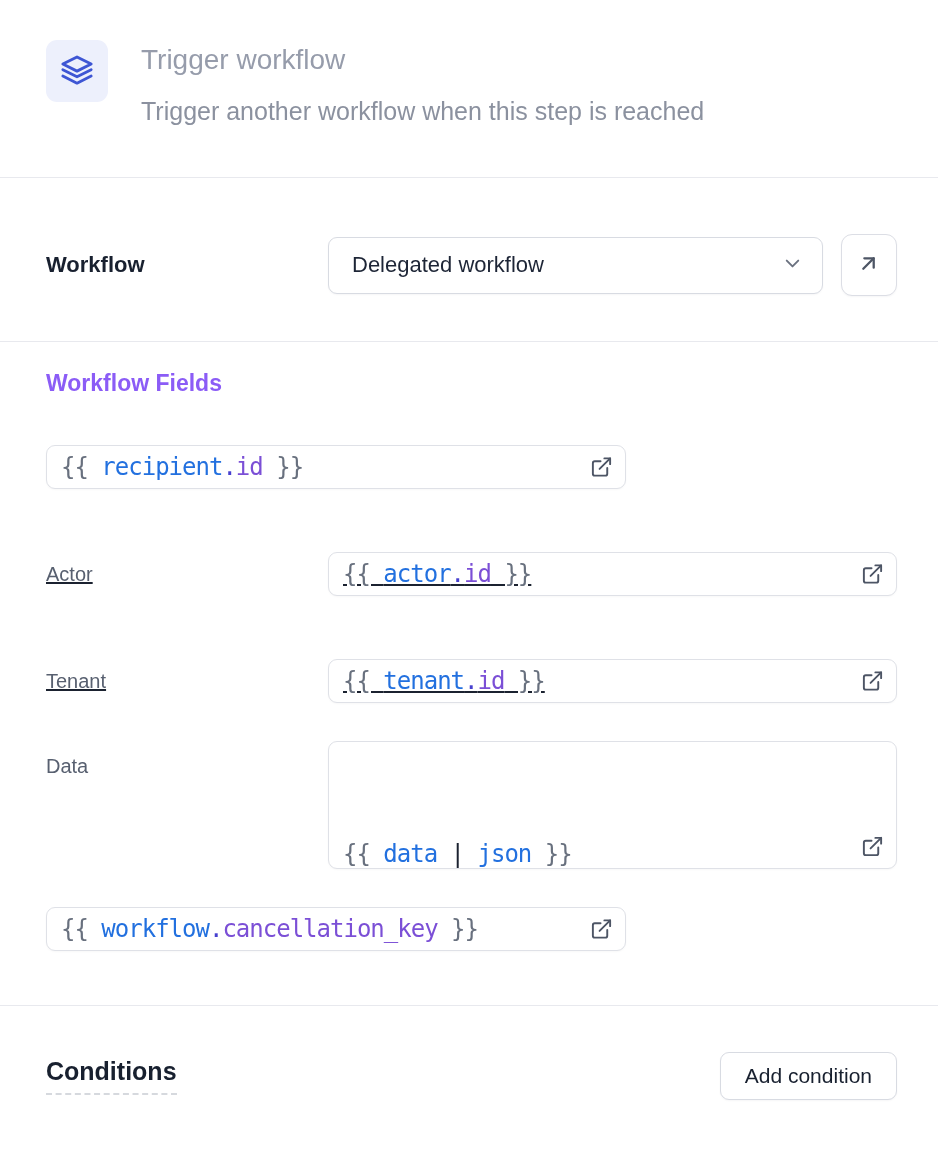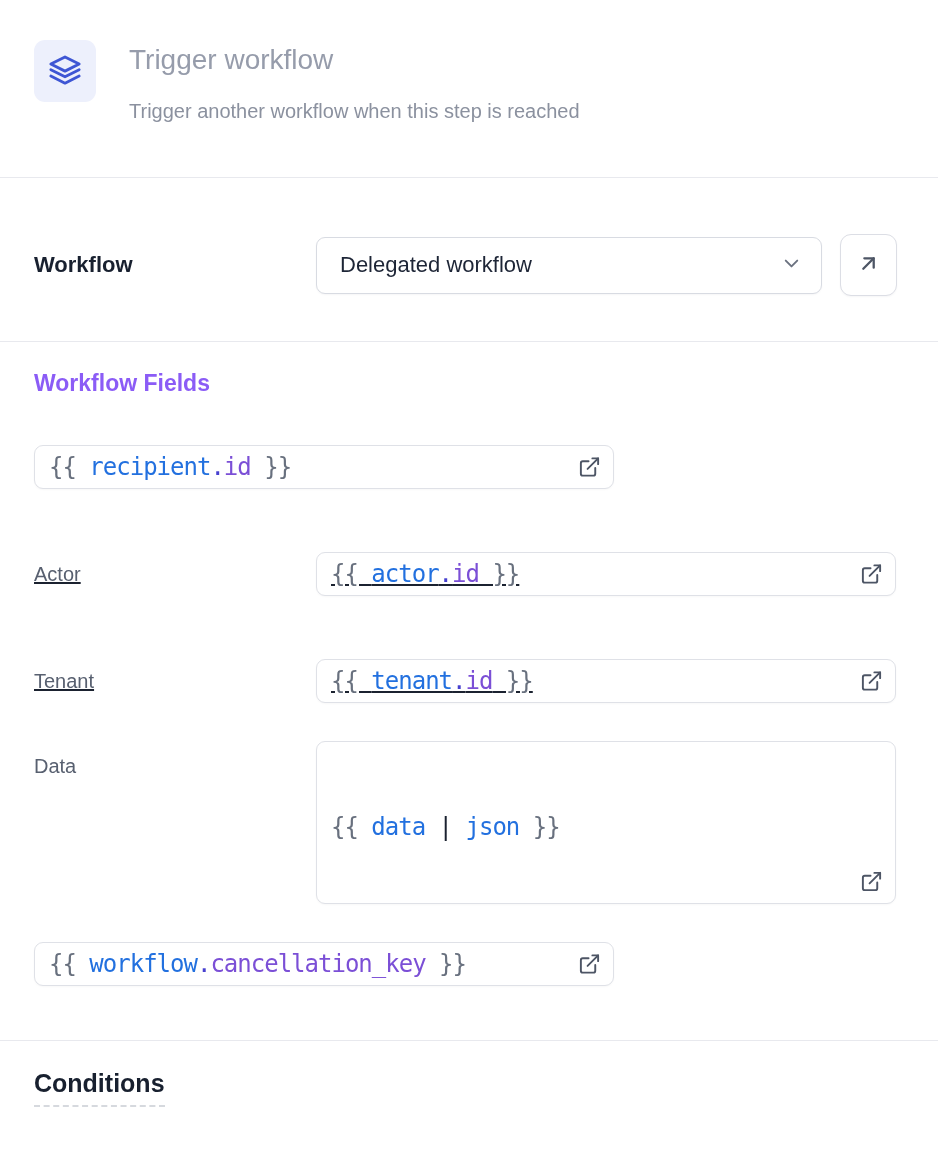--- a/index.html
+++ b/index.html
@@ -1,27 +1,27 @@
 <!DOCTYPE html>
 <html style="--icon_bg: #edf0fc; --icon_blue: #3e56d4; --code_blue: #2270df; --code_dot: #4740cf; --code_purple: #7b4fd6;"><head>
 <meta charset="utf-8">
 <style>
   * { margin:0; padding:0; box-sizing:border-box; }
   html,body { background:#fff; }
   body { font-family:"Liberation Sans","DejaVu Sans",sans-serif; color:#1b2230; }
   .page { width:938px; height:1164px; background:#fff; overflow:hidden; }
-  .pad { padding-left:34px; padding-right:41px; }
+  .pad { padding-left:46px; padding-right:41px; }
 
   
   .header { display:flex; gap:33px; padding-top:40px; align-items:flex-start; }
   .app-icon-box { width:62px; height:62px; border-radius:11px; background:var(--icon_bg,#edf0fc);
     display:flex; align-items:center; justify-content:center; flex:0 0 auto; }
   .header-text { display:flex; flex-direction:column; gap:22px; padding-top:3px; }
   .page-title { font-size:28px; line-height:34px; color:#969cab; font-weight:400; }
-  .page-subtitle { font-size:20px; line-height:24px; color:#8b919f; }
+  .page-subtitle { font-size:25px; line-height:24px; color:#8b919f; }
 
   .divider { height:1px; background:#e8e9ee; width:100%; }
   .div1 { margin-top:54px; } .div2 { margin-top:45px; } .div3 { margin-top:54px; }
 
   
   .workflow-row { display:flex; align-items:center; margin-top:56px; }
   .workflow-label { flex:0 0 282px; font-size:22px; font-weight:700; color:#18202f; }
   .select { width:544px; height:57px; border:1px solid #d8dbe2; border-radius:9px; background:#fff;
     display:flex; align-items:center; justify-content:space-between; padding:0 18px 0 23px;
     box-shadow:0 1px 2px rgba(16,24,40,.04); cursor:pointer; }
@@ -33,32 +33,32 @@
   
   .section-heading { margin-top:28px; font-size:23px; font-weight:700; color:#8b5cf6; }
   .field-row { display:flex; align-items:center; }
   .field-row.multiline { align-items:flex-start; }
   .field-row.mt-lg { margin-top:63px;text-decoration:underline; } .field-row.mt-sm { margin-top:38px; } .field-row.mt-first { margin-top:48px; }
   .field-label { flex:0 0 282px; font-size:20px; color:#586070; }
   .field-row.multiline .field-label { padding-top:14px; }
   .field-input { position:relative; width:580px; height:44px; border:1px solid #dfe1e7; border-radius:9px;
     background:#fff; display:flex; align-items:center; padding:0 48px 0 14px;
     box-shadow:0 1px 2px rgba(16,24,40,.03); cursor:text; }
-  .field-input.multiline { height:163px; align-items:center; padding-top:9px; }
+  .field-input.multiline { height:128px; align-items:flex-end; padding-top:9px; }
   .field-code { font-family:"DejaVu Sans Mono","Liberation Mono",monospace; font-size:24px;
     letter-spacing:-1px; white-space:pre; }
   .tok-gray { color:#68707e; } .tok-blue { color:var(--code_blue,#2270df); }
   .tok-dot { color:var(--code_dot,#4740cf); } .tok-purple { color:var(--code_purple,#7b4fd6); }
   .tok-dark { color:#1b2230; } .tok-plain { color:#1b2230; }
   .field-link { position:absolute; right:12px; top:50%; transform:translateY(-50%);
     display:flex; cursor:pointer; }
   .field-input.multiline .field-link { top:auto; bottom:10px; transform:none; }
 
   
-  .conditions-row { display:flex; align-items:center; justify-content:space-between; margin-top:28px; }
+  .conditions-row { display:flex; align-items:center; justify-content:space-between; margin-top:46px; }
   .conditions-heading { font-size:25px; font-weight:700; color:#18202f; padding-bottom:7px;
     border-bottom:2px dashed #d6d9de; }
   .add-condition-btn { height:48px; padding:0 24px; border:1px solid #d8dbe2; border-radius:9px;
     background:#fff; font-family:inherit; font-size:21px; font-weight:500; color:#18202f;
     box-shadow:0 1px 2px rgba(16,24,40,.04); cursor:pointer; }
 </style>
 </head>
 <body>
 
 <div class="page">
@@ -173,15 +173,16 @@
       </span>
     </div>
   </div>
 </div>
   </div>
 
   <div class="divider div3"></div>
 
   <div class="conditions-row pad">
     <div class="conditions-heading">Conditions</div>
+    <button class="add-condition-btn">Add condition</button>
   </div>
 
 </div>
 
 </body></html>

